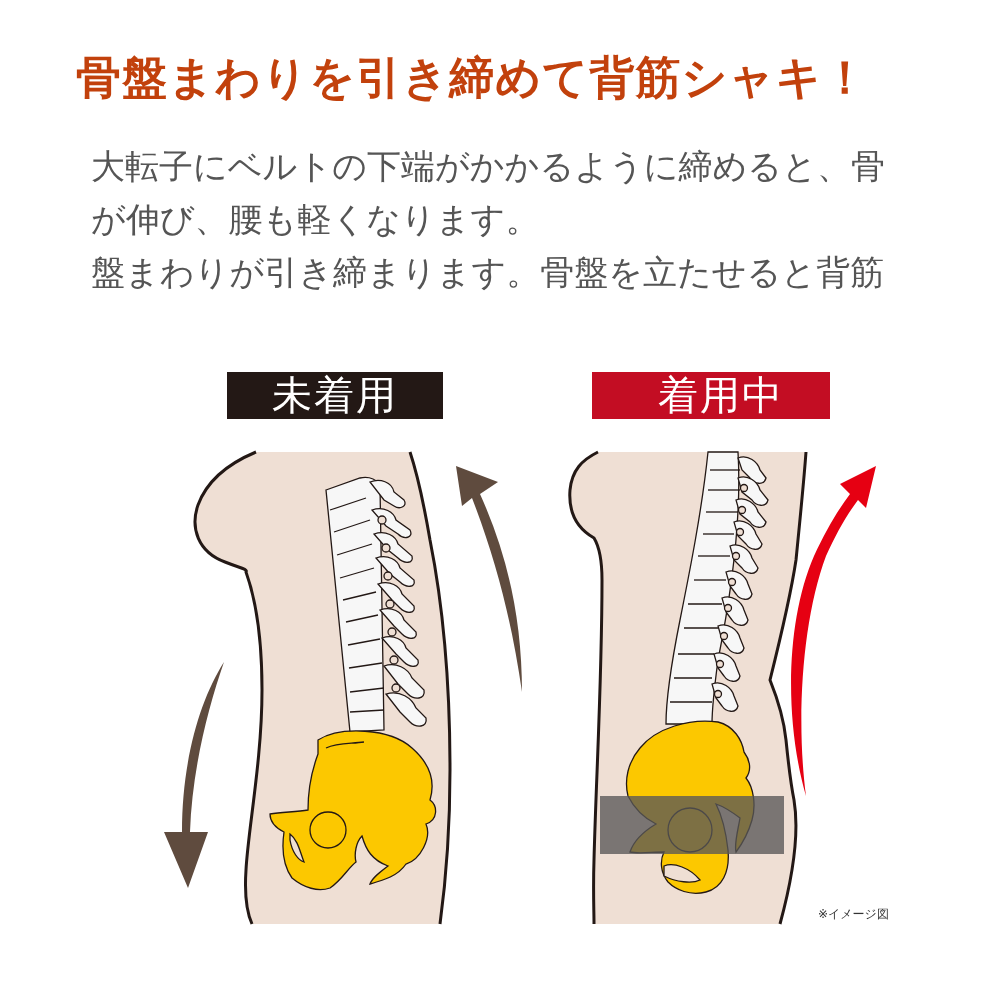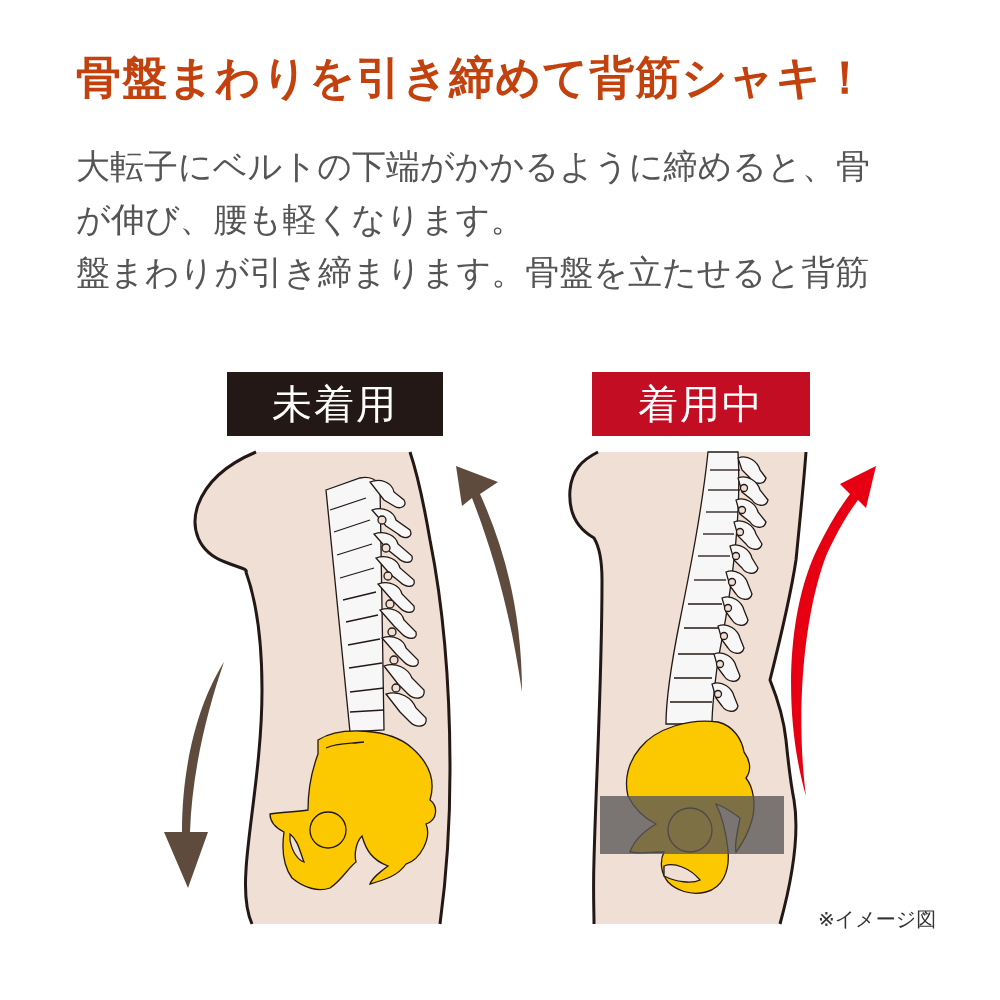--- a/index.html
+++ b/index.html
@@ -2,27 +2,27 @@
 <html><head>
 <meta charset="utf-8">
 <style>
   html, body { margin: 0; padding: 0; background: #ffffff; }
   body { width: 1000px; height: 1000px; position: relative; overflow: hidden;
          font-family: "DejaVu Sans", "Liberation Sans", sans-serif; color: #4d4d4d; }
   .headline { position: absolute; left: 76px; top: 48px; font-size: 45px; font-weight: bold;
               letter-spacing: 1px; color: #c2410c; white-space: nowrap; }
   .body-text { position: absolute; left: 76px; top: 140px; width: 880px; font-size: 34px;
                line-height: 53px; color: #555555; letter-spacing: 0px; }
-  .body-text span { display: block; white-space: nowrap; }
-  .label-box { position: absolute; height: 64px; display: flex; align-items: center;
+  .body-text span { display: block; white-space: nowrap; margin-left: 15px; }
+  .label-box { position: absolute; height: 47px; display: flex; align-items: center;
                justify-content: center; color: #ffffff; font-size: 40px; letter-spacing: 2px; }
   .label-before { left: 227px; top: 372px; width: 216px; background: #231815; }
-  .label-after  { left: 592px; top: 372px; width: 218px; background: #c30d23; }
+  .label-after  { left: 592px; top: 372px; width: 218px; background: #c30d23; padding-left: 20px; }
   .figure { position: absolute; left: 0; top: 0; width: 1000px; height: 1000px; }
-  .note { position: absolute; left: 818px; top: 906px; font-size: 20px; color: #333333; white-space: nowrap; }
+  .note { position: absolute; left: 818px; top: 906px; font-size: 12px; color: #333333; white-space: nowrap; }
 </style>
 </head>
 <body>
 
 <div class="headline">骨盤まわりを引き締めて背筋シャキ！</div>
 
 <div class="body-text">
   <span>大転子にベルトの下端がかかるように締めると、骨</span>
   <span>が伸び、腰も軽くなります。</span>
   <span>盤まわりが引き締まります。骨盤を立たせると背筋</span>

